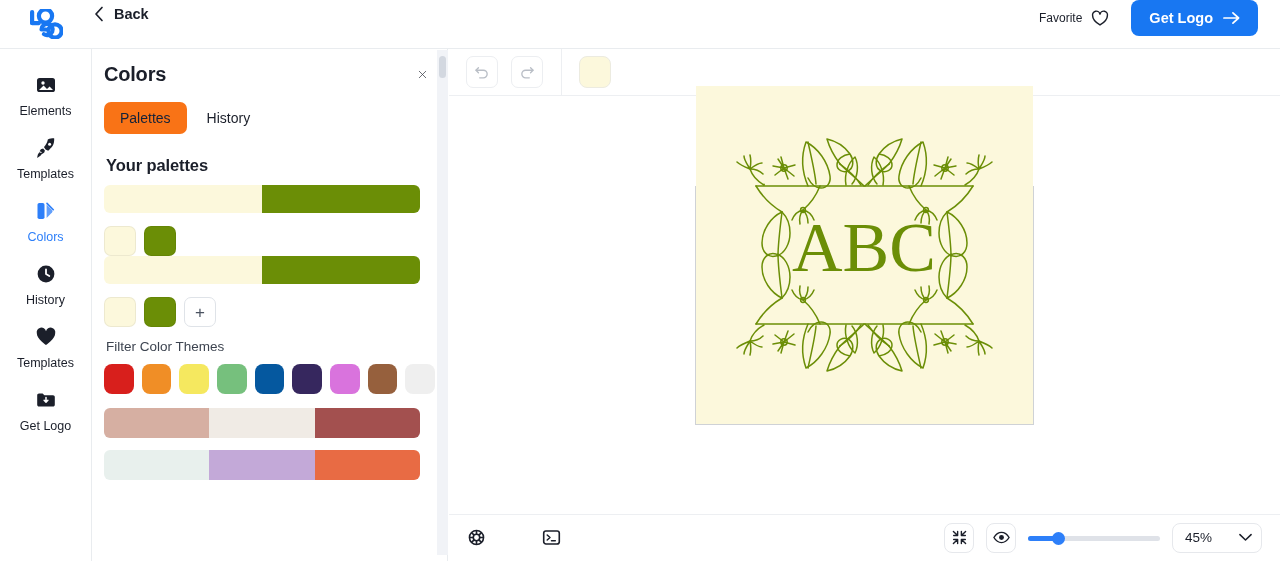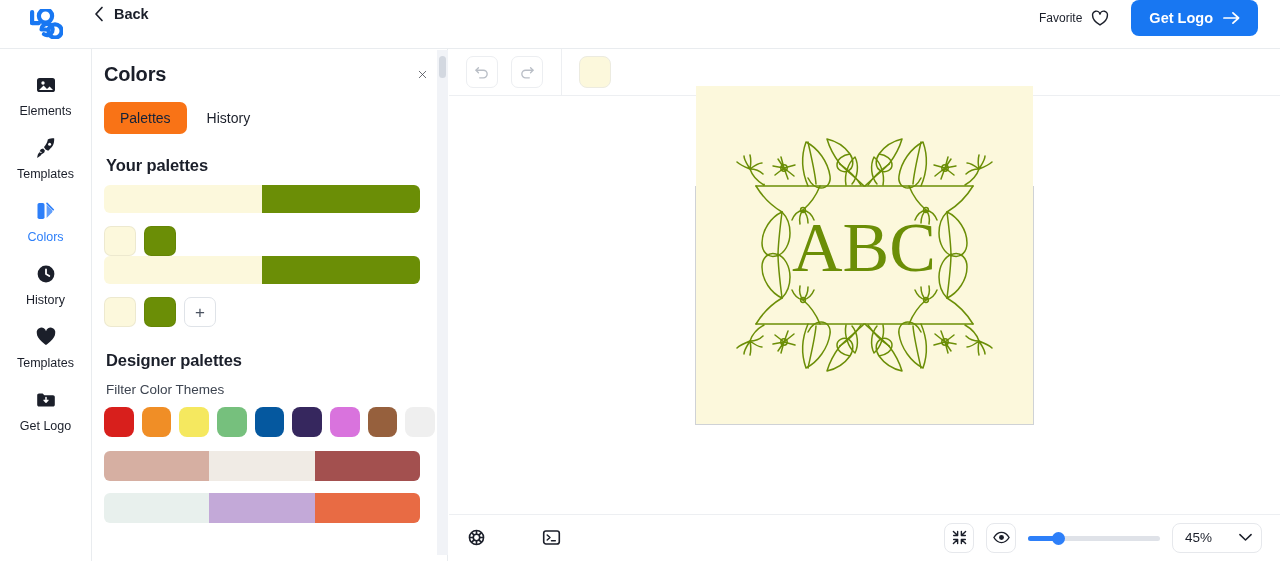--- a/index.html
+++ b/index.html
@@ -328,21 +328,20 @@
     <div class="palette-bar">
       <div style="flex:1;background:#FCF8DC"></div>
       <div style="flex:1;background:#6B8E06"></div>
     </div>
     <div class="swatch-row">
       <div class="swatch" style="background:#FCF8DC"></div>
       <div class="swatch" style="background:#6B8E06"></div>
       <div class="swatch add">+</div>
     </div>
 
-    <div class="section-title" style="margin-top:24px">Designer palettes</div>
     <div class="filter-label">Filter Color Themes</div>
 
     <div class="theme-row">
       <div class="theme-dot" style="background:#D81F1C"></div>
       <div class="theme-dot" style="background:#F08E26"></div>
       <div class="theme-dot" style="background:#F5E85F"></div>
       <div class="theme-dot" style="background:#76C07D"></div>
       <div class="theme-dot" style="background:#05589F"></div>
       <div class="theme-dot" style="background:#36275E"></div>
       <div class="theme-dot" style="background:#D973DD"></div>

